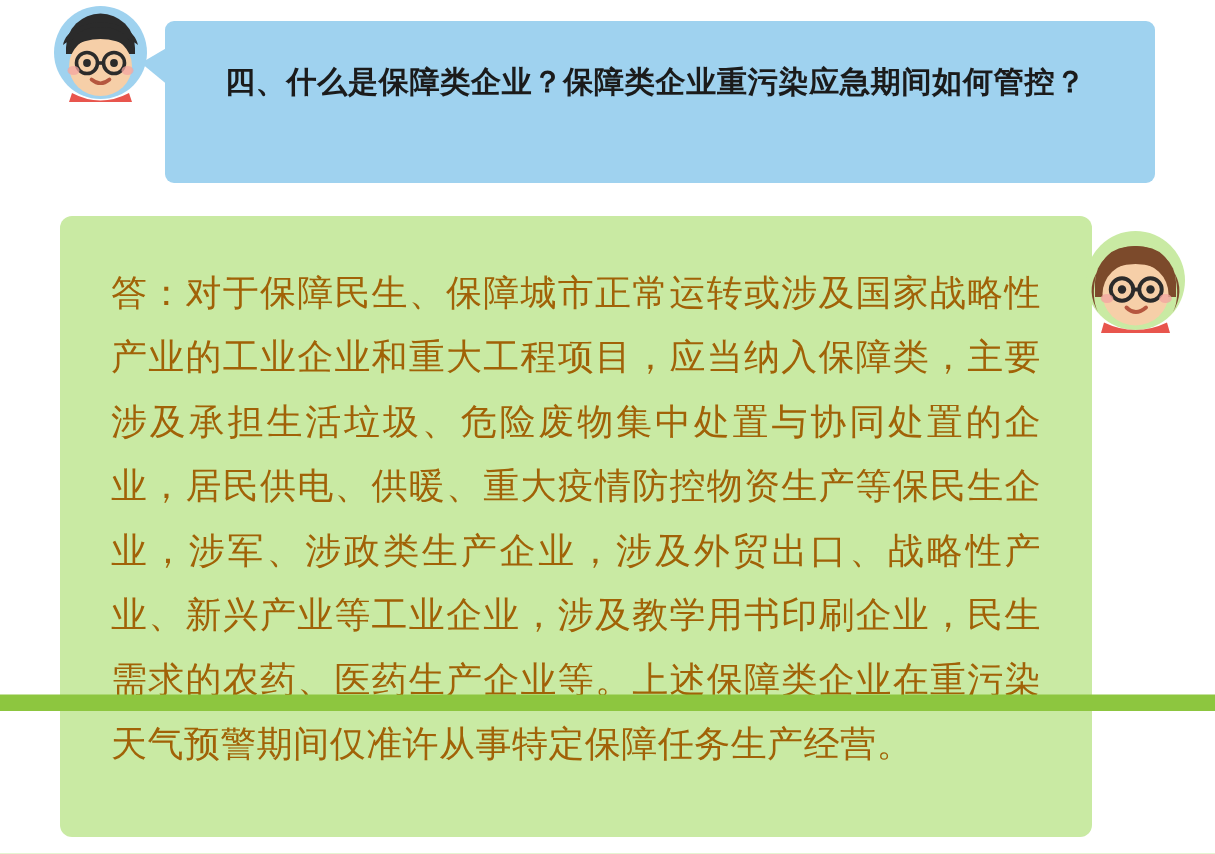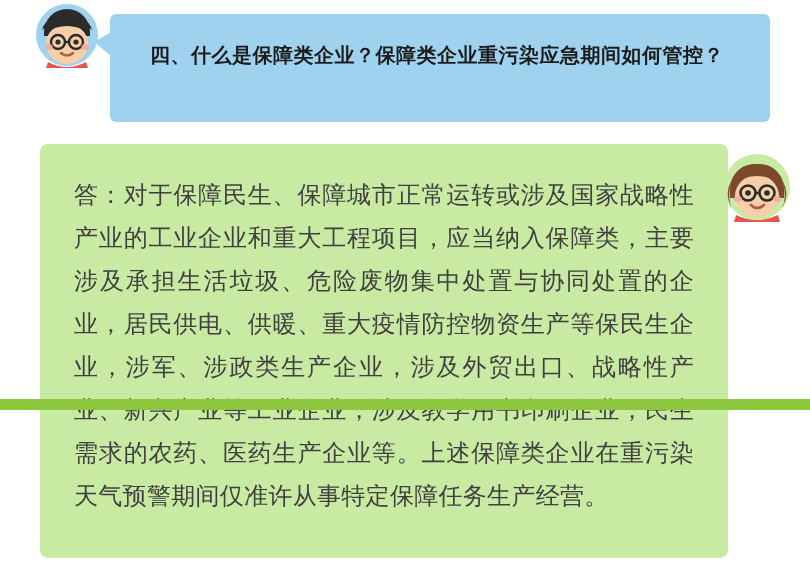--- a/index.html
+++ b/index.html
@@ -11,21 +11,21 @@
     height: 569px;
     background: #ffffff;
     font-family: "Liberation Sans", "DejaVu Sans", sans-serif;
     overflow: hidden;
     position: relative;
   }
 
   .page {
     position: relative;
     width: 810px;
-    height: 410px;
+    height: 474px;
     border-radius: 26px;
   }
 
   
   .question-row {
     position: absolute;
     left: 0;
     top: 0;
     width: 810px;
   }
@@ -92,21 +92,21 @@
     right: -16px;
     top: 28px;
     width: 0;
     height: 0;
     border-top: 10px solid transparent;
     border-bottom: 14px solid transparent;
     border-left: 17px solid #c9eaa3;
   }
   .a-text {
     font-size: 24px;
-    color: #404040;
+    color: #a16207;
     line-height: 43px;
     letter-spacing: 0.3px;
     text-align: justify;
     font-family: "DejaVu Sans", "Liberation Sans", sans-serif;
   }
 
   
   .bottom-bar {
     position: absolute;
     left: 0;

